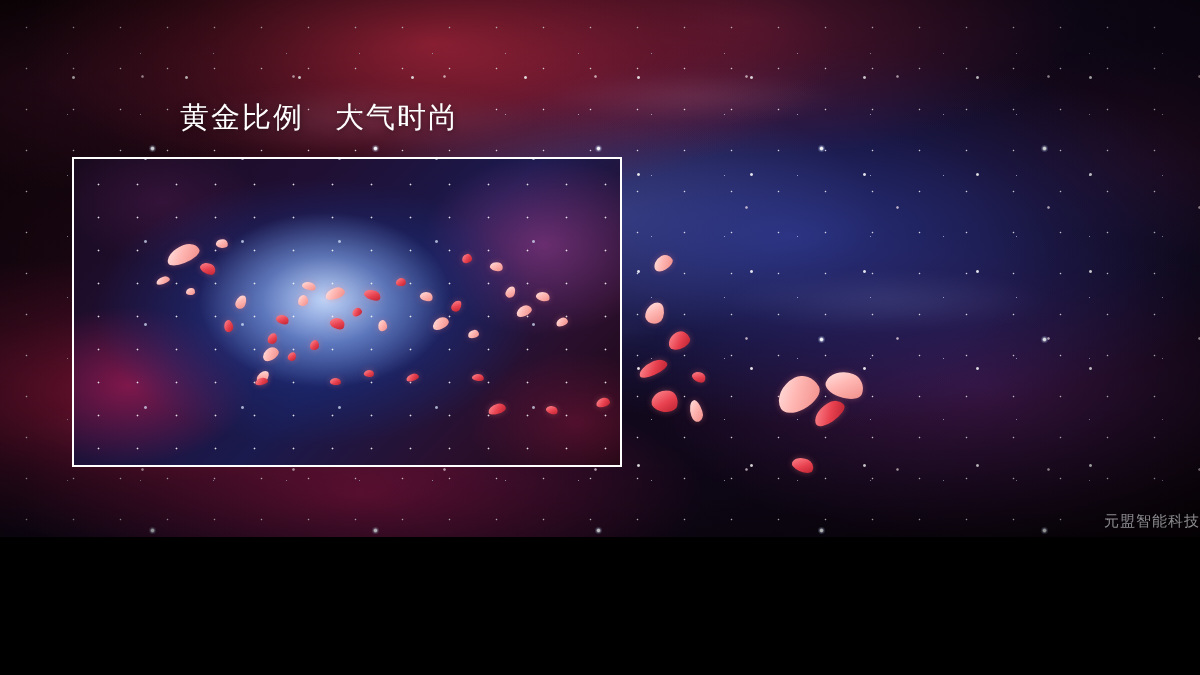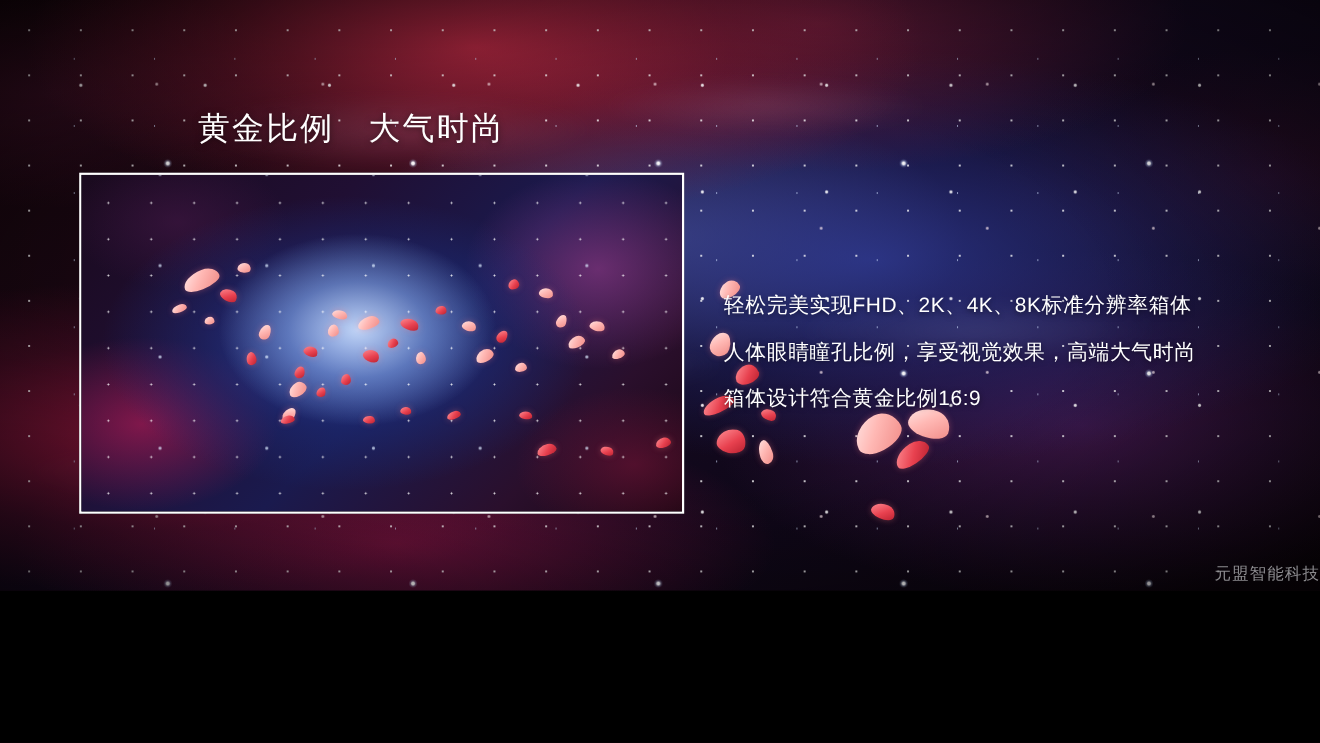--- a/index.html
+++ b/index.html
@@ -231,21 +231,16 @@
       <div class="petal deep" style="left: 692px; top: 372px; width: 14px; height: 10px; transform: rotate(30deg);"></div>
       <div class="petal pale" style="left: 690px; top: 400px; width: 12px; height: 22px; transform: rotate(-18deg);"></div>
       <div class="petal pale" style="left: 776px; top: 378px; width: 44px; height: 32px; transform: rotate(-28deg);"></div>
       <div class="petal pale" style="left: 826px; top: 372px; width: 38px; height: 26px; transform: rotate(20deg);"></div>
       <div class="petal deep" style="left: 812px; top: 404px; width: 34px; height: 18px; transform: rotate(-34deg);"></div>
       <div class="petal deep" style="left: 792px; top: 458px; width: 22px; height: 14px; transform: rotate(24deg);"></div>
     </div>
 
   <div id="title">黄金比例　大气时尚</div>
 
-  <div id="body-text">
-    <div class="body-line">轻松完美实现FHD、2K、4K、8K标准分辨率箱体</div>
-    <div class="body-line">人体眼睛瞳孔比例，享受视觉效果，高端大气时尚</div>
-    <div class="body-line">箱体设计符合黄金比例16:9</div>
-  </div>
 
   <div id="watermark">元盟智能科技</div>
 
 </div>
 
 </body></html>

